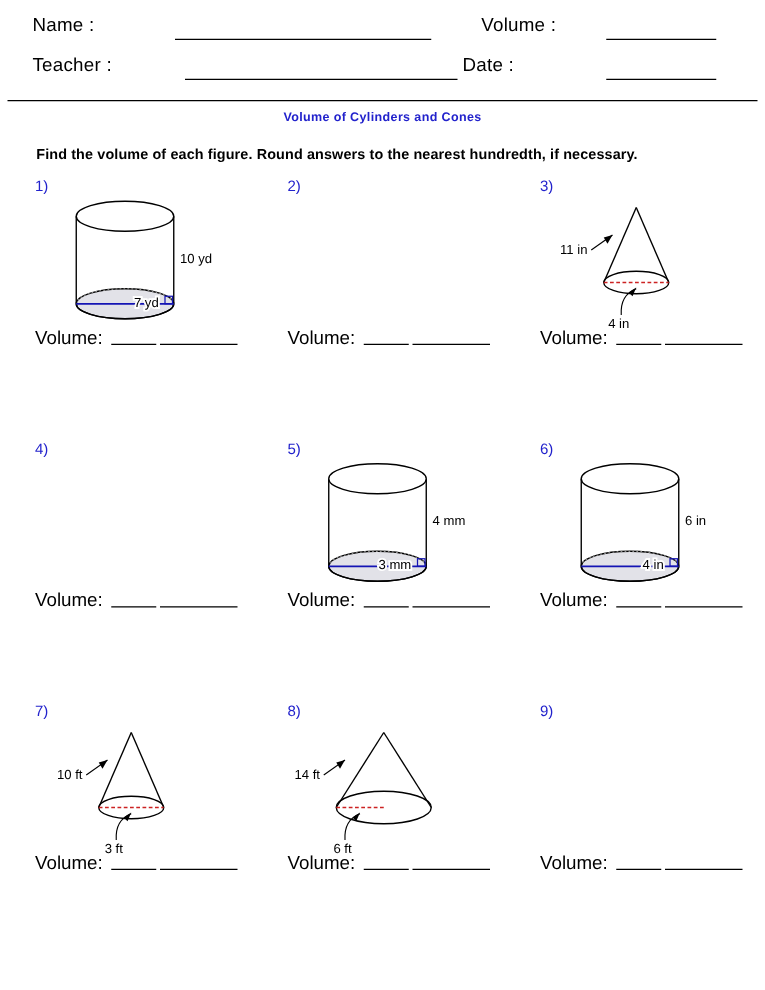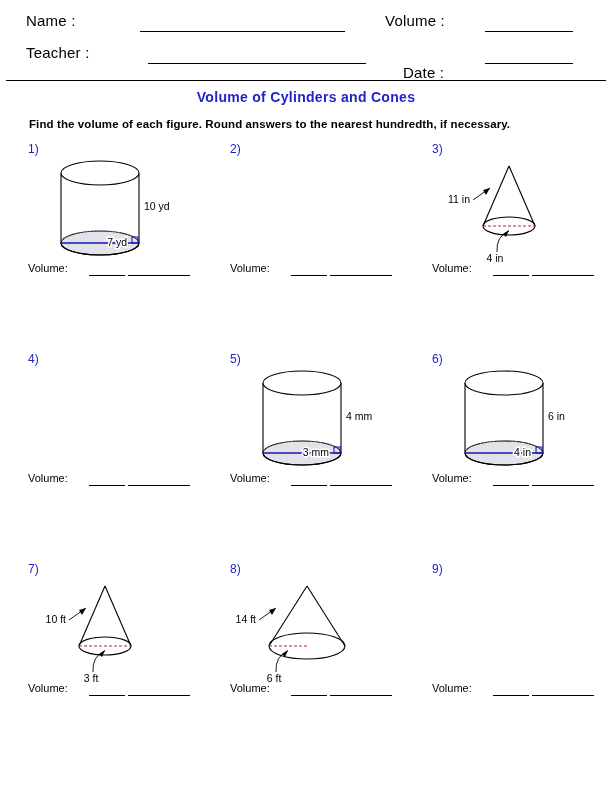--- a/index.html
+++ b/index.html
@@ -33,36 +33,36 @@
     position: absolute;
     border-bottom: 1.4px solid #000;
     height: 0;
   }
   #name-label   { left: 26px;  top: 12px; }
   #name-rule    { left: 140px; top: 31px; width: 205px; }
   #score-label  { left: 385px; top: 12px; }
   #score-rule   { left: 485px; top: 31px; width: 88px; }
   #teacher-label{ left: 26px;  top: 44px; }
   #teacher-rule { left: 148px; top: 63px; width: 218px; }
-  #date-label   { left: 403px; top: 44px; margin-top: 20px; }
+  #date-label   { left: 370px; top: 44px; }
   #date-rule    { left: 485px; top: 63px; width: 88px; }
 
   #header-divider {
     position: absolute;
     left: 6px; top: 80px;
     width: 600px; height: 0;
     border-bottom: 1.6px solid #000;
   }
 
   #worksheet-title {
     position: absolute;
     left: 0; top: 89px;
     width: 612px;
     text-align: center;
-    font-size: 14px;
+    font-size: 10px;
     font-weight: bold;
     color: #2222cc;
     letter-spacing: 0.3px;
   }
 
   #instructions {
     position: absolute;
     left: 29px; top: 118px;
     font-size: 11.5px;
     font-weight: bold;
@@ -95,21 +95,21 @@
   }
   .vol-row {
     position: absolute;
     left: 28px; top: 122px;
     width: 175px;
     height: 18px;
   }
   .vol-label {
     position: absolute;
     left: 0; top: 0;
-    font-size: 11px;
+    font-size: 15px;
     color: #000;
   }
   .vol-line-a, .vol-line-b {
     position: absolute;
     top: 13px;
     height: 0;
     border-bottom: 1.3px solid #000;
   }
   .vol-line-a { left: 61px; width: 36px; }
   .vol-line-b { left: 100px; width: 62px; }

